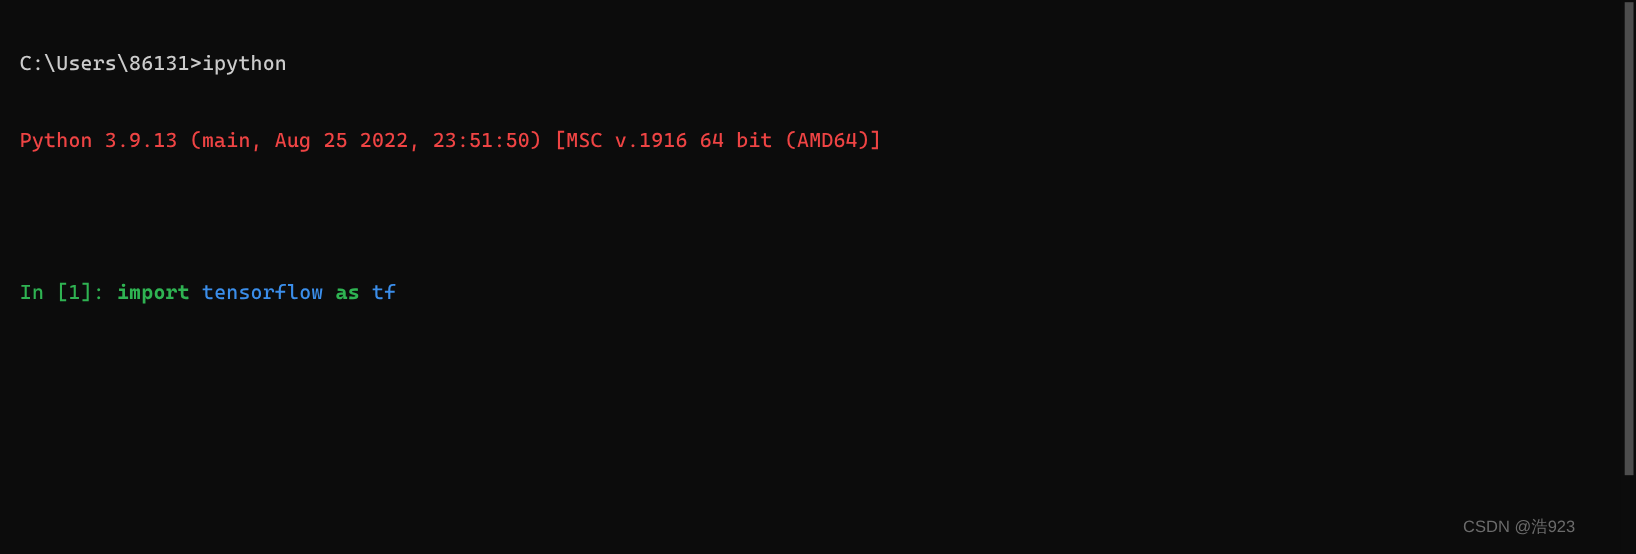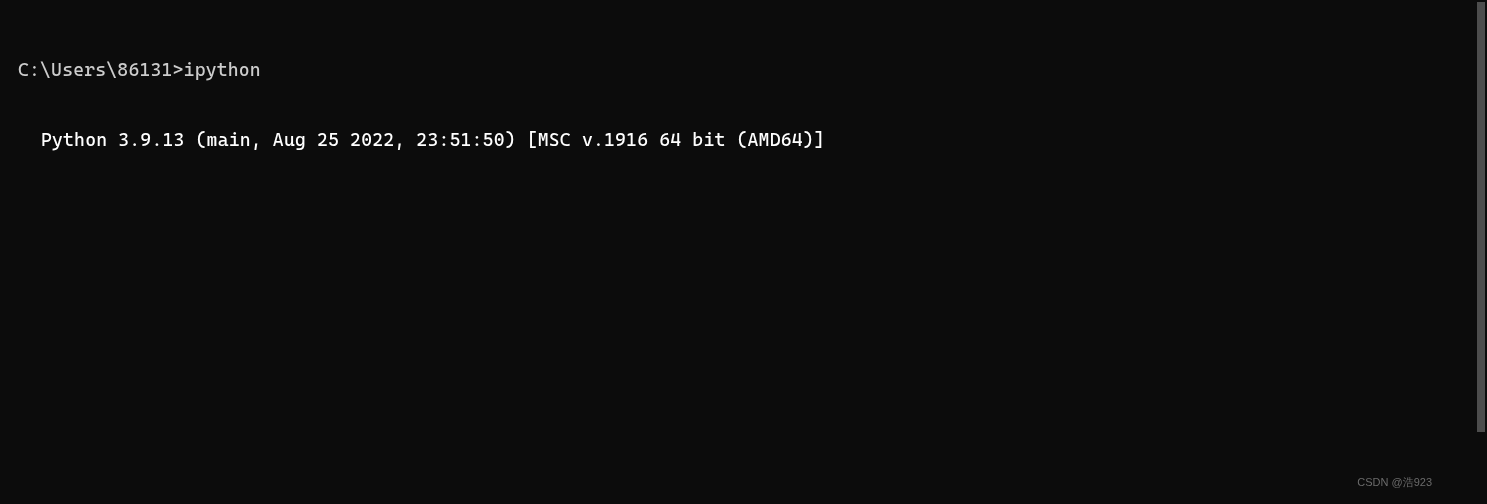--- a/index.html
+++ b/index.html
@@ -10,35 +10,35 @@
     font-family: "Cascadia Mono", "Consolas", "Courier New", monospace;
     font-size: 18.5px;
     line-height: 1.25;
     letter-spacing: 0.2px;
     width: 1487px;
     height: 504px;
     overflow: hidden;
   }
   .terminal {
     position: relative;
-    padding: 12px 0 0 18px;
+    padding: 1px 0 0 18px;
     white-space: pre-wrap;
     word-break: break-all;
     width: 1452px;
     height: 494px;
     box-sizing: border-box;
   }
   .line { display: block; }
   .prompt-path  { color: #cccccc; }
   .prompt-cmd   { color: #cccccc; }
   .in-label     { color: #2fb352; }
   .kw           { color: #2fb352; font-weight: bold; }
   .mod          { color: #3b8eea; }
   .alias        { color: #3b8eea; }
-  .plain        { color: #ffffff; margin-left: 23px; }
+  .plain        { color: #ef4444; }
   .scrollbar {
     position: absolute;
     right: 0;
     top: 0;
     width: 14px;
     height: 100%;
     background: #0c0c0c;
   }
   .scroll-thumb {
     position: absolute;
@@ -46,33 +46,34 @@
     top: 2px;
     width: 8px;
     height: 430px;
     background: #4d4d4d;
     border-radius: 0;
   }
   .watermark {
     position: absolute;
     right: 20px;
     bottom: 4px;
-    font-size: 11px;
+    font-size: 15px;
     color: #6b6b6b;
     font-family: "Microsoft YaHei", Arial, sans-serif;
     letter-spacing: 0;
   }
 </style>
 </head>
 <body>
 
 <div class="terminal">
   <span class="line"><span class="prompt-path">C:\Users\86131&gt;</span><span class="prompt-cmd">ipython</span></span>
   <span class="line plain">Python 3.9.13 (main, Aug 25 2022, 23:51:50) [MSC v.1916 64 bit (AMD64)]</span>
   <span class="line"> </span>
+  <span class="line"><span class="in-label">In [1]: </span><span class="kw">import</span><span class="plain"> </span><span class="mod">tensorflow</span><span class="plain"> </span><span class="kw">as</span><span class="plain"> </span><span class="alias">tf</span></span>
   <span class="line"> </span>
   
   
   
   
   
 
   <div class="watermark">CSDN @浩923</div>
 </div>
 

